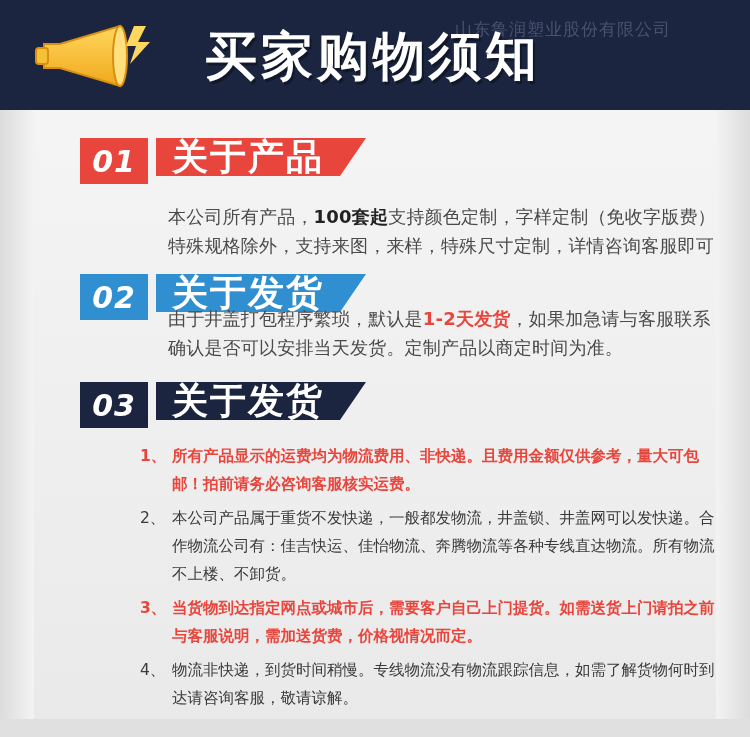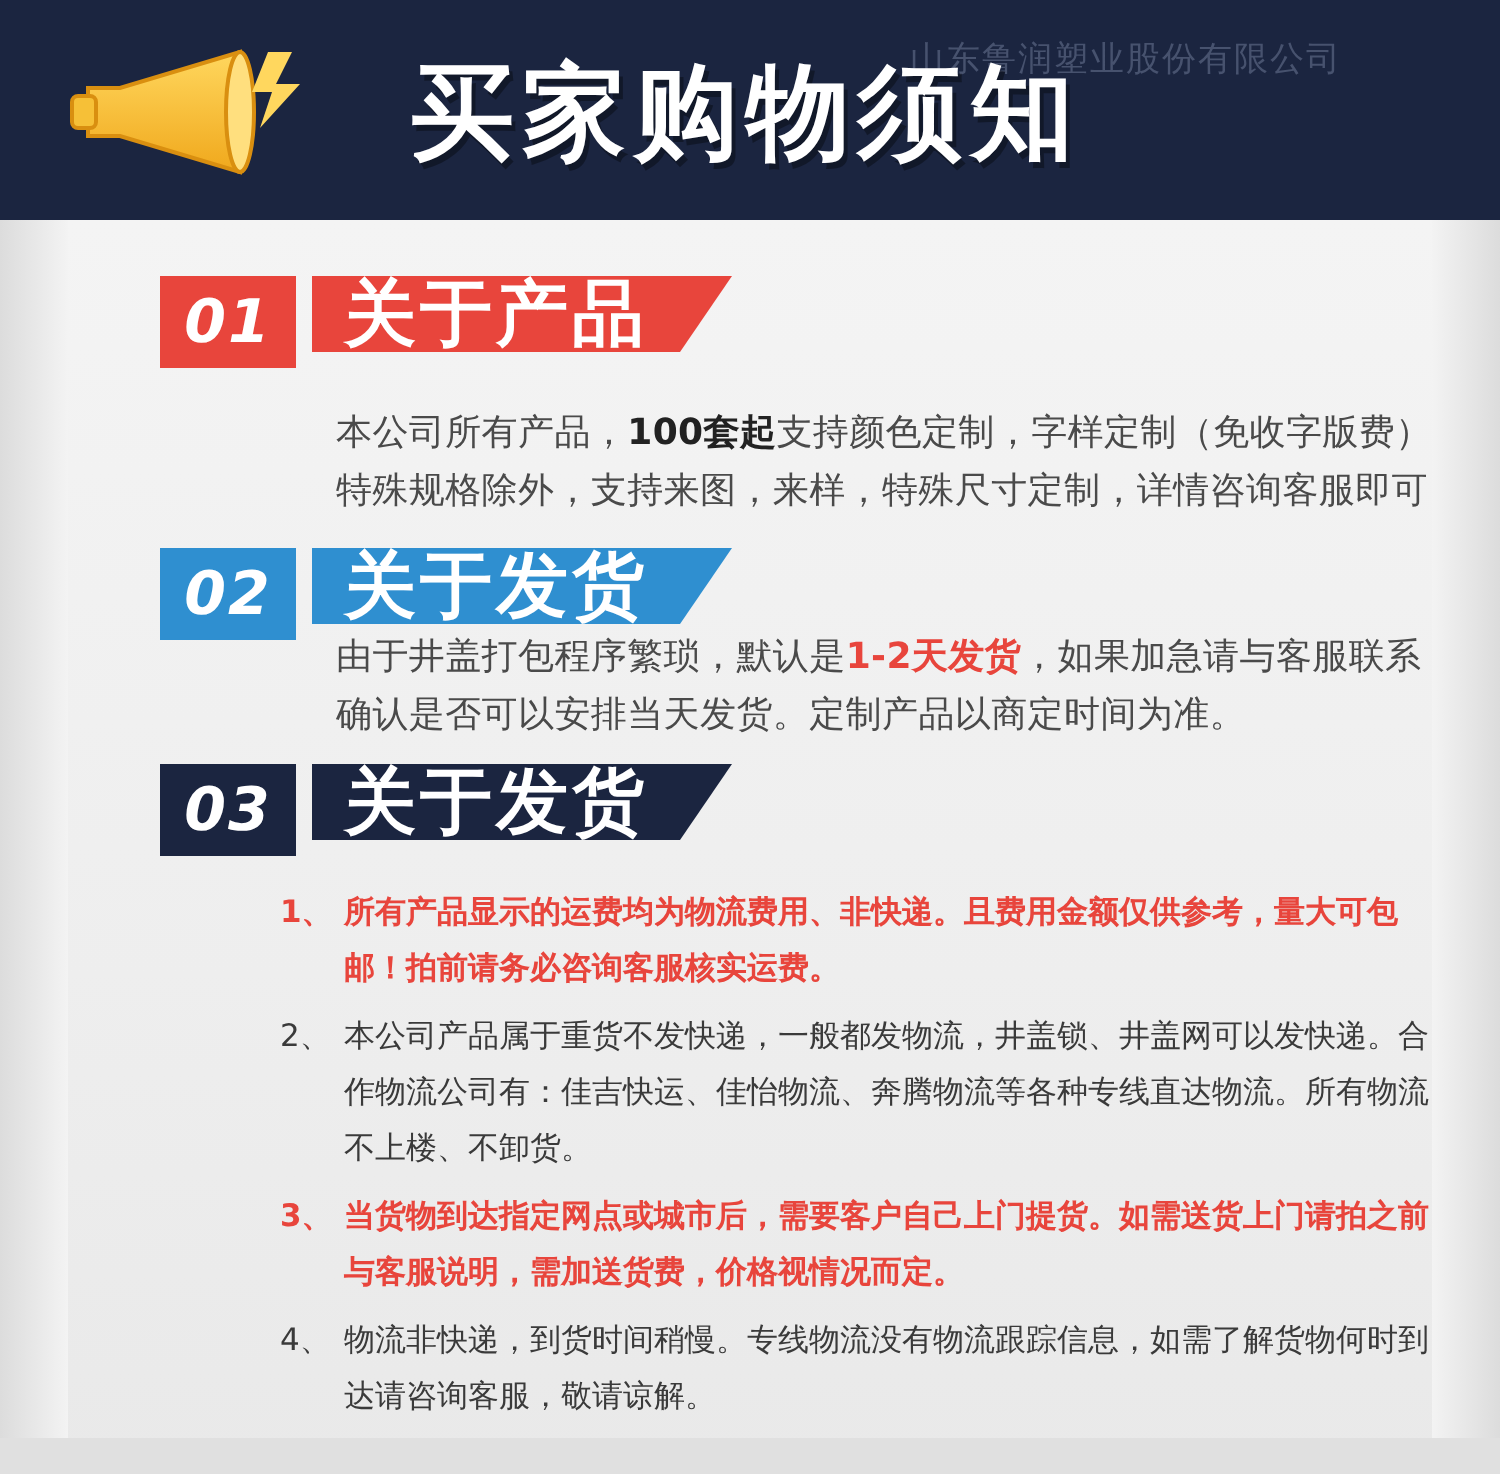--- a/index.html
+++ b/index.html
@@ -166,21 +166,21 @@
     <div class="para" style="top:92px;">
       <span>本公司所有产品，</span><b>100套起</b><span>支持颜色定制，字样定制（免收字版费）特殊规格除外，支持来图，来样，特殊尺寸定制，详情咨询客服即可</span>
     </div>
 
     <div class="section" style="top:152px;margin-top:12px;">
       <div class="banner c-blue">
         <div class="num-box">02</div>
         <div class="title-box">关于发货</div>
       </div>
     </div>
-    <div class="para" style="top:204px;">
+    <div class="para" style="top:194px;">
       <span>由于井盖打包程序繁琐，默认是</span><span class="hl">1-2天发货</span><span>，如果加急请与客服联系确认是否可以安排当天发货。定制产品以商定时间为准。</span>
     </div>
 
     <div class="section" style="top:272px;">
       <div class="banner c-navy">
         <div class="num-box">03</div>
         <div class="title-box">关于发货</div>
       </div>
     </div>
 

